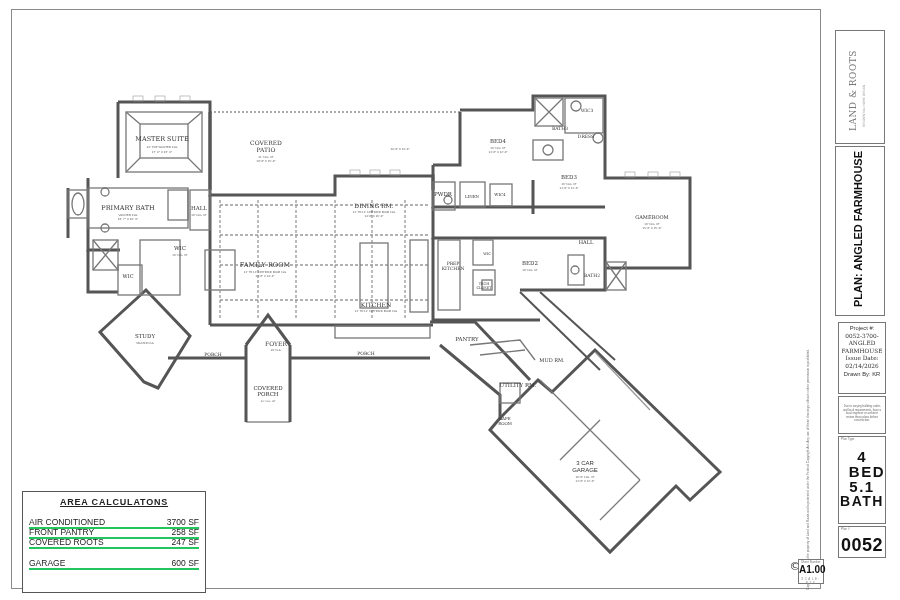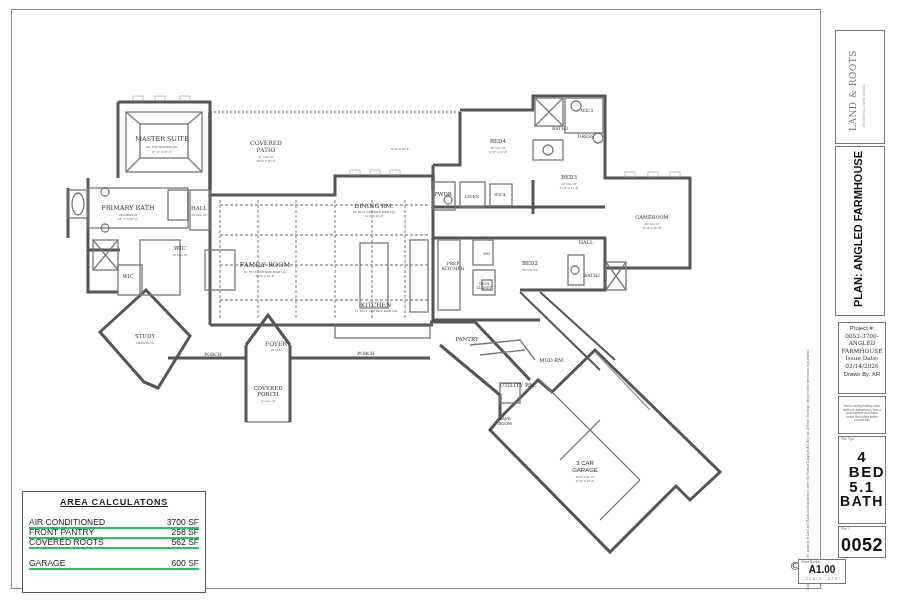--- a/index.html
+++ b/index.html
@@ -243,21 +243,21 @@
   <div class="row" style="top:25px">
     <span>AIR CONDITIONED</span>
       <span>3700 SF</span>
   </div>
   <div class="row" style="top:35px">
     <span>FRONT PANTRY</span>
       <span>258 SF</span>
   </div>
   <div class="row" style="top:45px">
     <span>COVERED ROOTS</span>
-      <span>562 SF</span>
+      <span>247 SF</span>
   </div>
   <div class="row" style="top:66px">
     <span>GARAGE</span>
       <span>600 SF</span>
   </div>
 </div>
 
 <div class="vt" style="left:806px; top:590px; width:560px; transform:rotate(-90deg); font-size:3.2px; line-height:4px; color:#666; font-family:'Liberation Sans',sans-serif;">Copyright: This plan is the property of Land and Roots and is protected under the Federal Copyright Act. Any use of these drawings without written permission is prohibited.</div>
 
 <div class="tb" style="left:835px; top:30px; width:50px; height:114px;">
@@ -287,17 +287,17 @@
   <div style="font-size:15px; line-height:15px; letter-spacing:1.5px;text-align:right;">BED</div>
   <div style="font-size:15px; line-height:15px; letter-spacing:1.5px;">5.1</div>
   <div style="font-size:14px; line-height:15px; letter-spacing:1.5px;">BATH</div>
 </div>
 
 <div class="tb" style="left:838px; top:526px; width:48px; height:32px; text-align:center; font-family:'Liberation Sans',sans-serif; font-weight:bold; color:#111;">
   <div style="position:absolute; left:2px; top:0; font-size:3px; font-weight:normal; color:#777;">Plan #:</div>
   <div style="font-size:18px; line-height:18px; margin-top:9px; letter-spacing:0.5px;">0052</div>
 </div>
 
-<div class="tb" style="left:798px; top:559px; width:48px; height:25px; text-align:center; font-family:'Liberation Sans',sans-serif; font-weight:bold; color:#111;">
+<div class="tb" style="left:798px; top:559px; width:26px; height:25px; text-align:center; font-family:'Liberation Sans',sans-serif; font-weight:bold; color:#111;">
   <div style="position:absolute; left:2px; top:0; font-size:3px; font-weight:normal; color:#777;">Sheet Number:</div>
   <div style="font-size:10px; line-height:10px; margin-top:5px;">A1.00</div>
   <div style="font-size:3px; font-weight:normal; color:#888; letter-spacing:1.5px; margin-top:2px;">SCALE: NTS</div>
 </div>
 
 </body></html>

